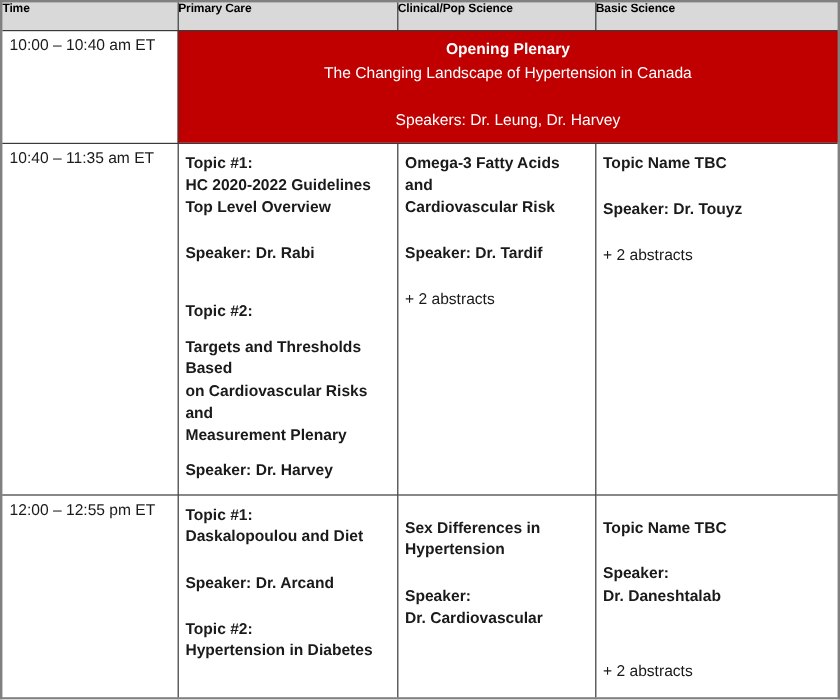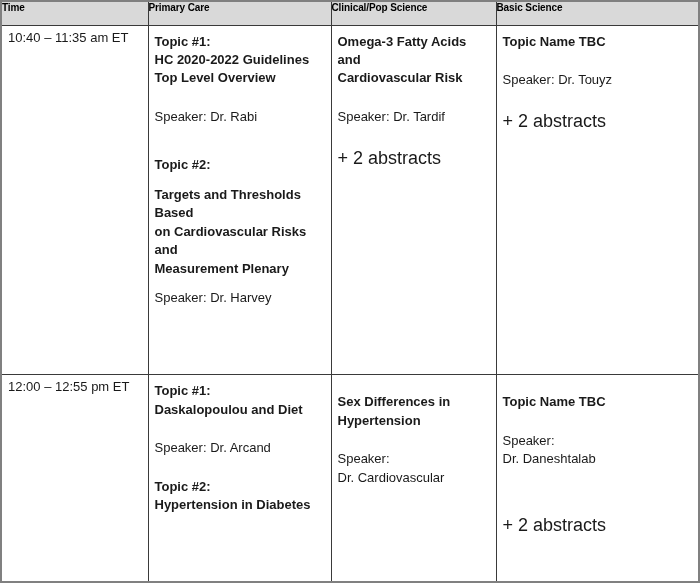--- a/index.html
+++ b/index.html
@@ -100,25 +100,25 @@
     padding: 7px 6px 8px 6px;
     vertical-align: top;
   }
   .topic-title {
     font-size: 13px;
     font-weight: bold;
     line-height: 1.42;
   }
   .speaker-line {
     font-size: 13px;
-    font-weight: normal;
+    font-weight: bold;
     line-height: 1.42;
   }
   .abstracts-line {
-    font-size: 18px;
+    font-size: 13px;
     font-weight: normal;
     line-height: 1.42;
   }
   .block-gap-sm  { height: 11px; }
   .block-gap-md  { height: 20px; }
   .block-gap-lg  { height: 30px; }
   .block-gap-xl  { height: 44px; }
 </style>
 </head>
 <body>
@@ -135,20 +135,28 @@
     <tr>
       <th>Time</th>
       <th>Primary Care</th>
       <th>Clinical/Pop Science</th>
       <th>Basic Science</th>
     </tr>
   </thead>
 
   <tbody>
 
+    <tr>
+      <td class="time-cell">10:00 – 10:40 am ET</td>
+      <td class="banner-cell" colspan="3">
+        <div class="banner-title">Opening Plenary</div>
+        <div class="banner-subtitle">The Changing Landscape of Hypertension in Canada</div>
+        <div class="banner-speakers">Speakers: Dr. Leung, Dr. Harvey</div>
+      </td>
+    </tr>
 
     <tr>
       <td class="time-cell">10:40 – 11:35 am ET</td>
 
       <td class="session-cell">
         <div class="topic-title">Topic #1:</div>
         <div class="topic-title">HC 2020-2022 Guidelines</div>
         <div class="topic-title">Top Level Overview</div>
         <div class="block-gap-md"></div>
         <div class="speaker-line">Speaker: Dr. Rabi</div>

